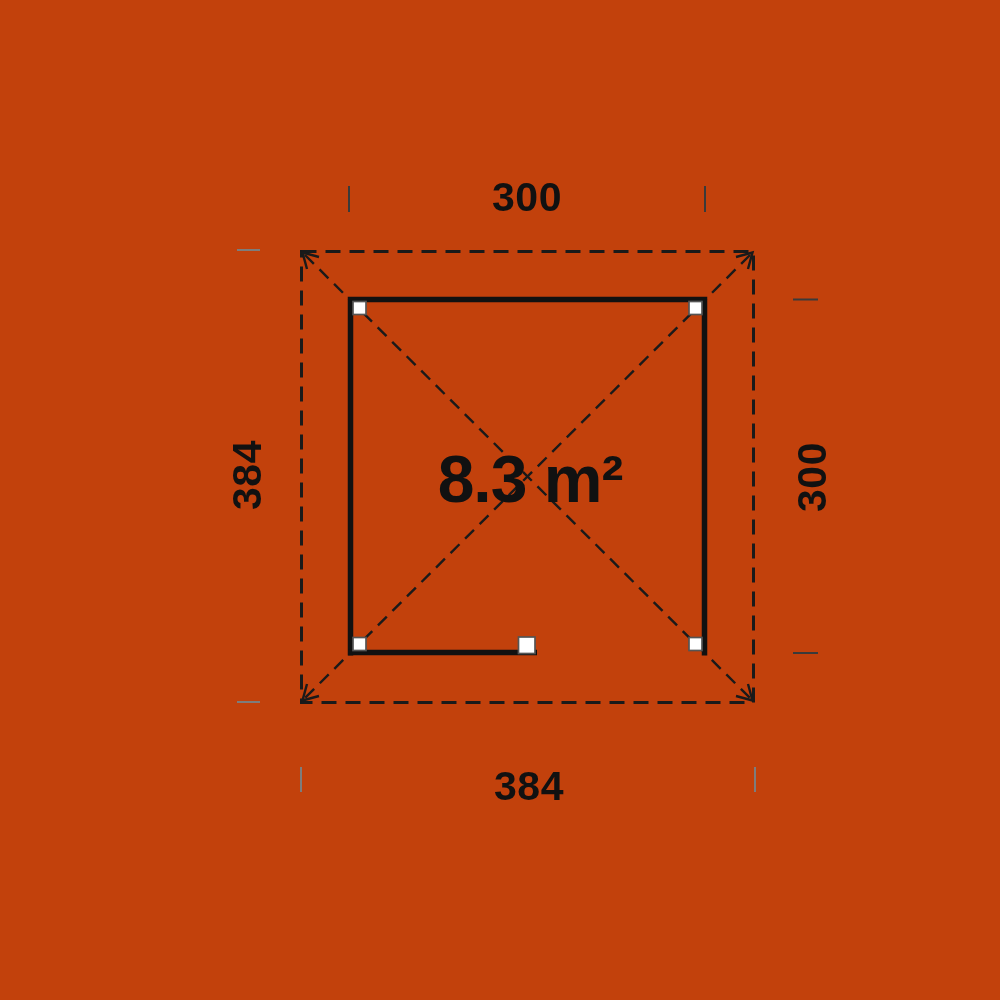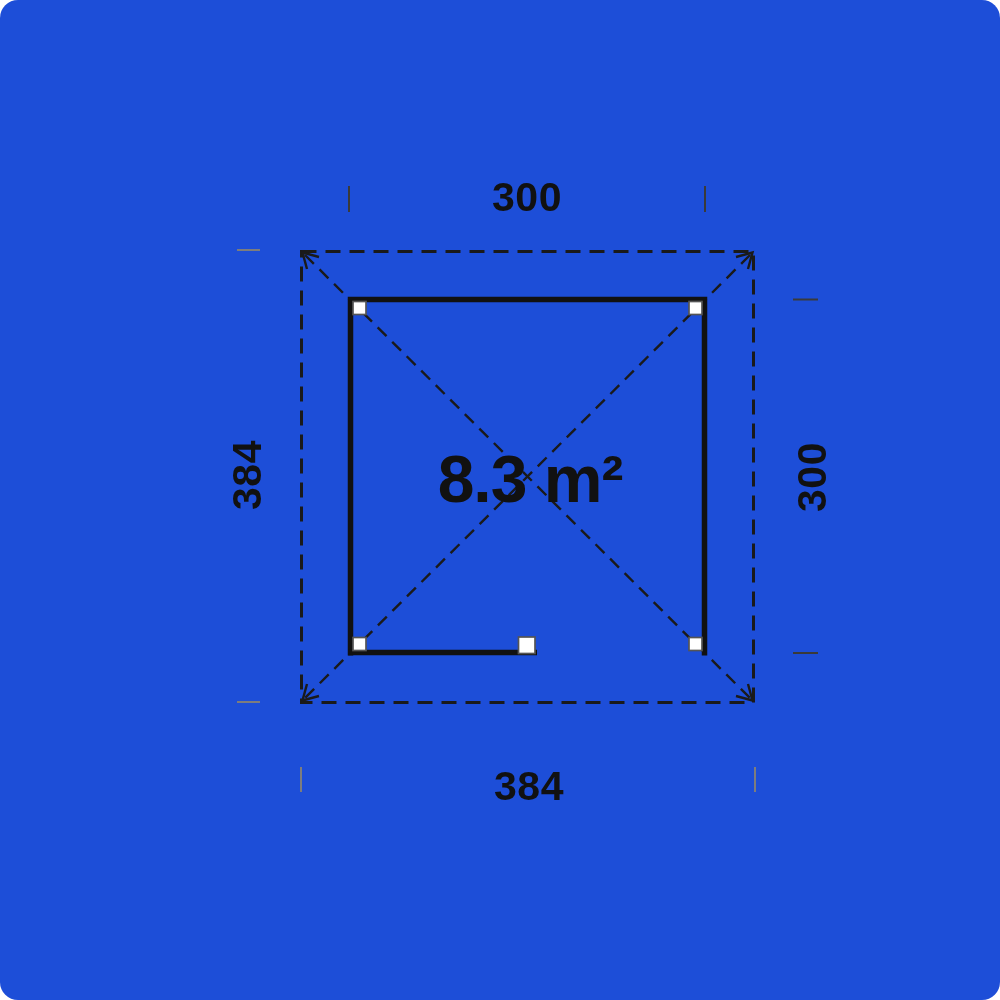--- a/index.html
+++ b/index.html
@@ -7,23 +7,22 @@
     padding: 0;
     width: 1000px;
     height: 1000px;
     background: #ffffff;
     font-family: "Liberation Sans", "DejaVu Sans", sans-serif;
   }
   .plan-wrap {
     position: relative;
     width: 1000px;
     height: 1000px;
-    background: #1d4ed8;
+    background: #c2410c;
     overflow: hidden;
-    border-radius: 18px;
   }
   svg { display: block; }
   .dim-label {
     font-size: 41px;
     font-weight: bold;
     fill: #111111;
     letter-spacing: 0.5px;
   }
   .area-label {
     font-size: 66px;

